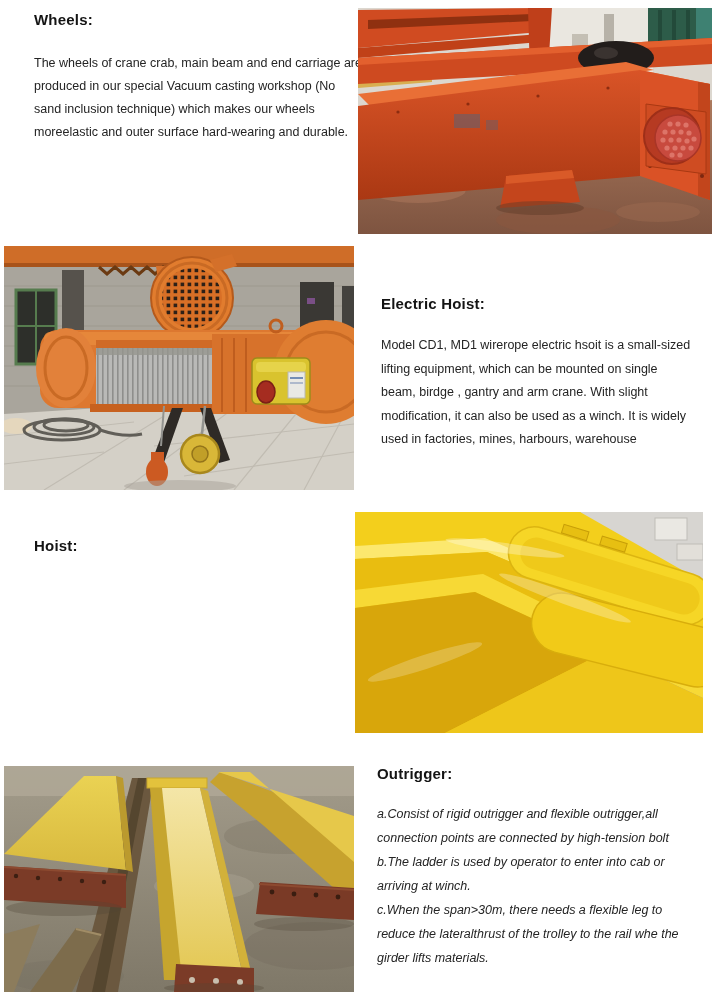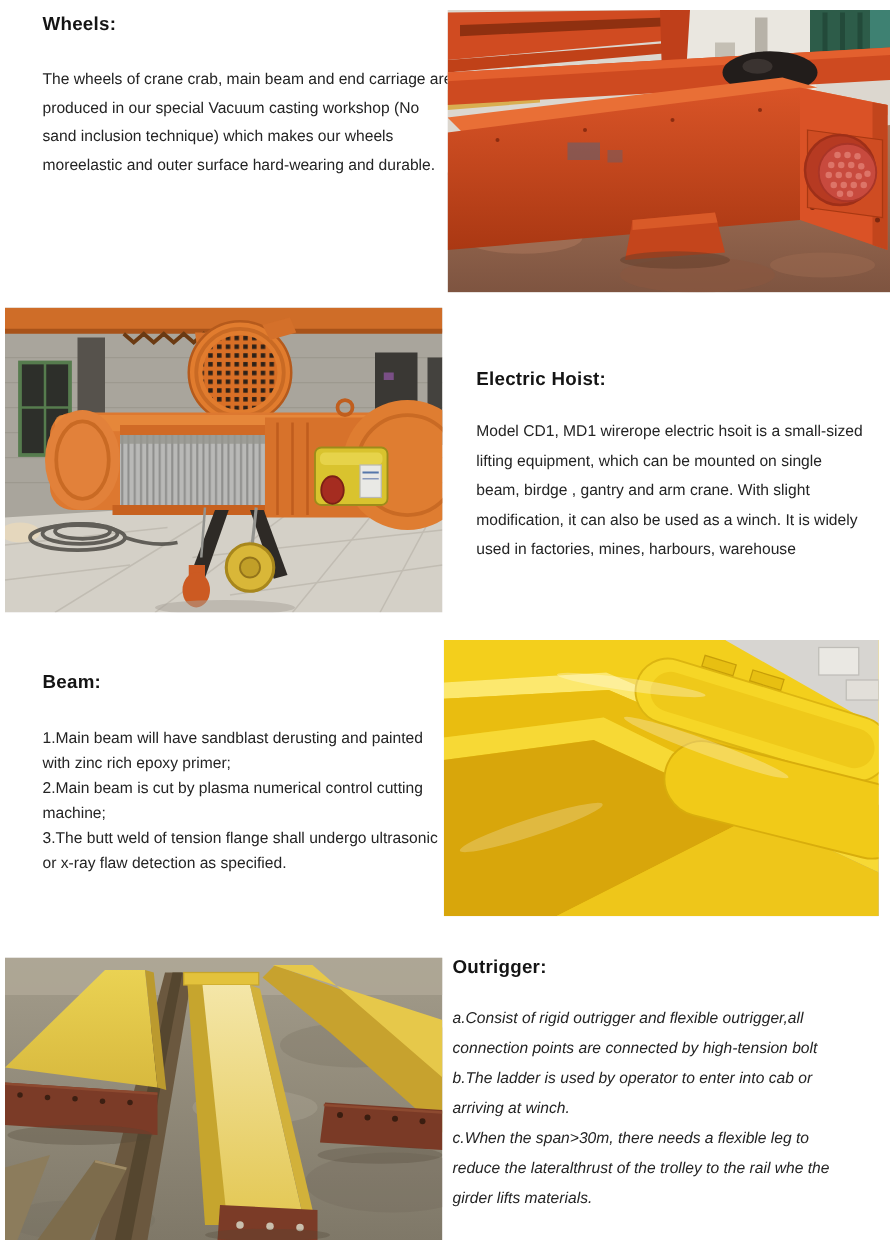--- a/index.html
+++ b/index.html
@@ -19,21 +19,21 @@
 
   #img-hoist{left:4px;top:246px;width:350px;height:244px;}
   #sec-hoist{left:381px;top:294px;width:330px;}
   #sec-hoist .body{margin-top:20px;line-height:23.5px;}
 
   #sec-beam{left:34px;top:536px;width:330px;}
   #sec-beam .body{margin-top:24px;line-height:20px;}
   #img-beam{left:355px;top:512px;width:348px;height:221px;}
 
   #img-outrigger{left:4px;top:766px;width:350px;height:226px;}
-  #sec-outrigger{left:362px;top:764px;width:330px;}
+  #sec-outrigger{left:377px;top:764px;width:330px;}
   #sec-outrigger .body{margin-top:18px;line-height:24px;font-style:italic;}
 </style>
 </head>
 <body>
 
 <div id="canvas">
 
   <div class="textblock" id="sec-wheels">
     <h2 class="heading">Wheels:</h2>
     <p class="body">The wheels of crane crab, main beam and end carriage are
@@ -213,27 +213,21 @@
   <div class="textblock" id="sec-hoist">
     <h2 class="heading">Electric Hoist:</h2>
     <p class="body">Model CD1, MD1 wirerope electric hsoit is a small-sized
 lifting equipment, which can be mounted on single
 beam, birdge , gantry  and arm crane. With slight
 modification, it can also be used as a winch. It is widely
 used in factories, mines, harbours, warehouse</p>
   </div>
 
   <div class="textblock" id="sec-beam">
-    <h2 class="heading">Beam:</h2>
-    <p class="body">1.Main beam will have sandblast derusting and painted
-with zinc rich epoxy primer;
-2.Main beam is cut by plasma numerical control cutting
-machine;
-3.The butt weld of tension flange shall undergo ultrasonic
-or x-ray flaw detection as specified.</p>
+    <h2 class="heading">Hoist:</h2>
   </div>
 
   <div class="photo" id="img-beam" role="img" aria-label="Close-up of glossy yellow painted crane main beam flanges">
     <svg width="348" height="221" viewBox="0 0 348 221">
       <rect x="0" y="0" width="348" height="221" fill="#ecc715"></rect>
       <polygon points="225,0 348,0 348,95 258,38" fill="#d7d5d1"></polygon>
       <rect x="300" y="6" width="32" height="22" fill="#eae8e3" stroke="#bfbdb8" stroke-width="1"></rect>
       <rect x="322" y="32" width="26" height="16" fill="#e2dfd9" stroke="#bfbdb8" stroke-width="1"></rect>
       <polygon points="258,221 348,221 348,118" fill="#b1a487"></polygon>
       <polygon points="0,0 225,0 348,70 348,118 130,26 0,34" fill="#f3cf1c"></polygon>

